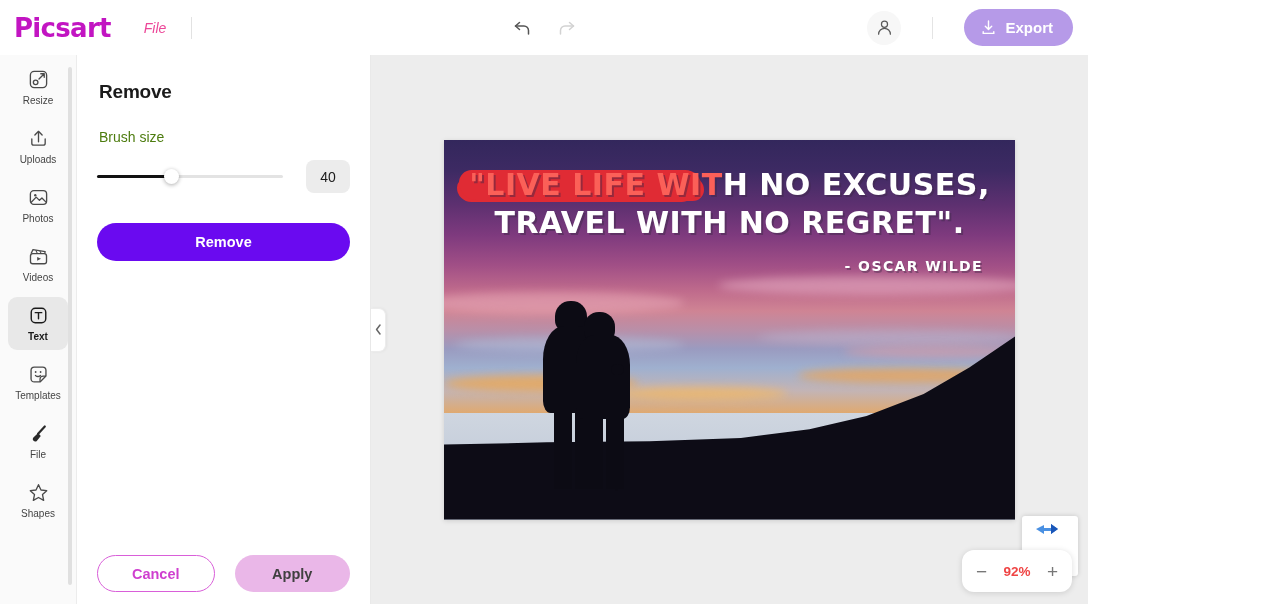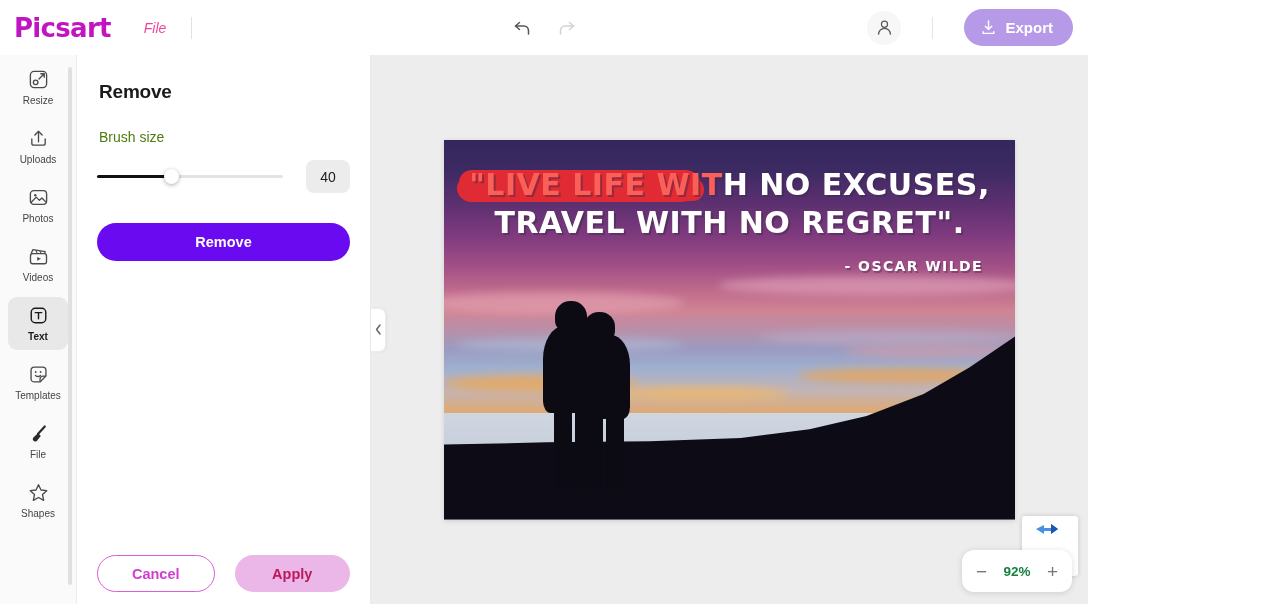--- a/index.html
+++ b/index.html
@@ -107,21 +107,21 @@
 
   .panel-footer {
     margin-top:auto; display:flex; gap:20px; padding:0 20px 12px 20px;
   }
   .cancel-btn {
     flex:1; height:37px; background:#fff; border:1.4px solid #d95fd9;
     color:#cf3fcf; border-radius:20px; font-size:14.5px; font-weight:600;
     cursor:pointer; font-family:"Liberation Sans", sans-serif;
   }
   .apply-btn {
-    flex:1; height:37px; background:#eab7e8; border:none; color:#be185d;
+    flex:1; height:37px; background:#eab7e8; border:none; color:#404040;
     border-radius:20px; font-size:14.5px; font-weight:600;
     cursor:not-allowed; font-family:"Liberation Sans", sans-serif;
   }
 
   
   .collapse-tab {
     position:absolute; left:0; top:50%; transform:translateY(-50%);
     width:15px; height:44px; background:#fff; border:1px solid #ececec;
     border-left:none; border-radius:0 7px 7px 0;
     display:flex; align-items:center; justify-content:center; cursor:pointer;
@@ -184,21 +184,21 @@
   }
 
   
   .zoom-ctl {
     position:absolute; right:16px; bottom:12px; height:42px; width:110px;
     background:#fff; border-radius:12px; box-shadow:0 1px 6px rgba(0,0,0,.14);
     display:flex; align-items:center; justify-content:space-between;
     padding:0 14px; z-index:30;
   }
   .zoom-btn { font-size:19px; color:#777; cursor:pointer; line-height:1; user-select:none; }
-  .zoom-val { font-size:13.5px; color:#15803d; font-weight:600; }
+  .zoom-val { font-size:13.5px; color:#ef4444; font-weight:600; }
 
   .recaptcha {
     position:absolute; right:10px; bottom:28px; width:56px; height:60px;
     background:#fff; border-radius:3px; box-shadow:0 0 5px rgba(0,0,0,.17);
     z-index:25; display:flex; align-items:flex-start; justify-content:center; padding-top:6px;
   }
 </style>
 </head>
 <body>
 

